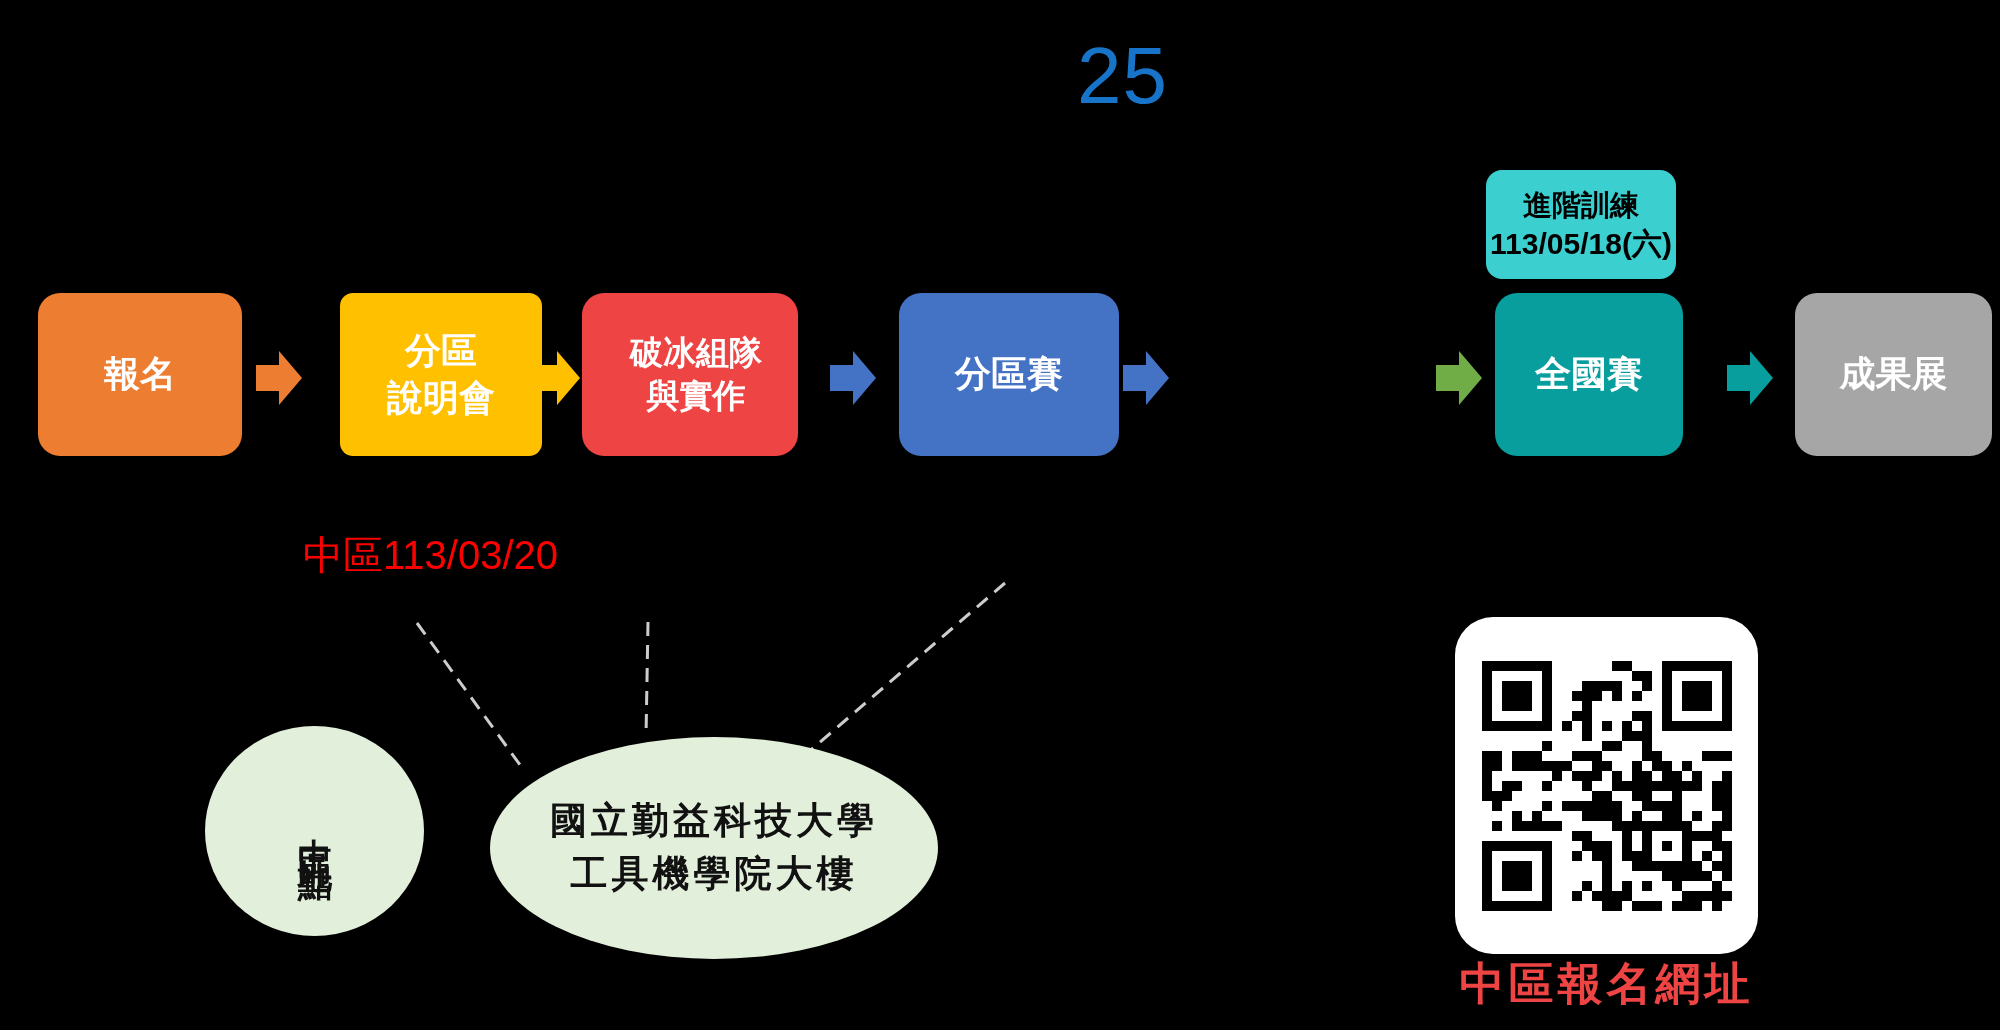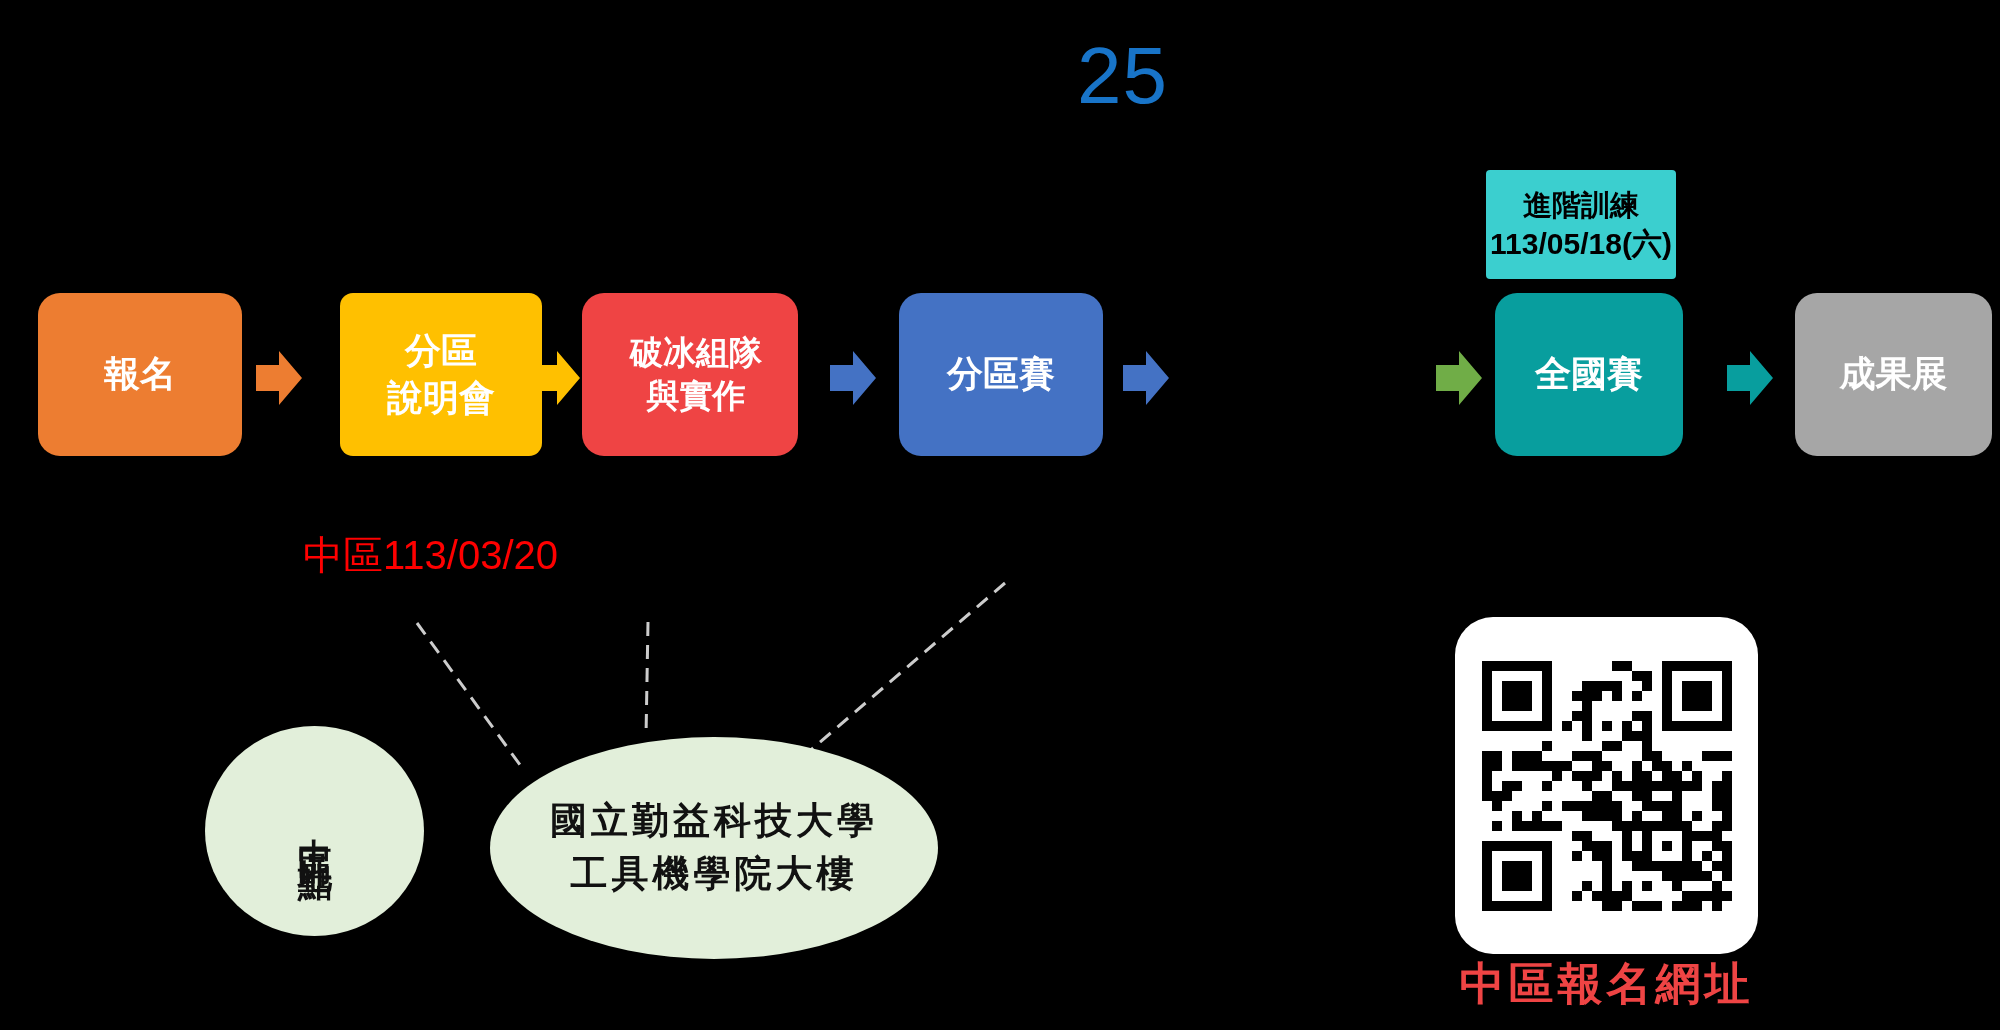--- a/index.html
+++ b/index.html
@@ -16,21 +16,21 @@
     position:absolute;top:293px;height:163px;border-radius:22px;
     display:flex;align-items:center;justify-content:center;text-align:center;
     color:#fff;font-weight:bold;font-size:36px;line-height:1.28;white-space:pre-line;
   }
   .flow-box.small-text{font-size:33px;}
   .flow-arrow{
     position:absolute;top:351px;width:46px;height:54px;
     clip-path:polygon(0% 26%, 50% 26%, 50% 0%, 100% 50%, 50% 100%, 50% 74%, 0% 74%);
   }
   .train-box{
-    position:absolute;left:1486px;top:170px;width:190px;height:109px;border-radius:4px;
+    position:absolute;left:1486px;top:170px;width:190px;height:109px;border-radius:16px;
     display:flex;flex-direction:column;align-items:center;justify-content:center;
     color:#000;font-weight:bold;text-align:center;
   }
   .train-box .l1{font-size:29px;line-height:1.35;}
   .train-box .l2{font-size:30px;line-height:1.25;}
   .date-note{
     position:absolute;left:296px;top:528px;font-size:40px;font-weight:400;
     font-family:"Liberation Sans", sans-serif;
   }
   #connector-layer{position:absolute;left:0;top:0;width:2000px;height:1030px;pointer-events:none;}
@@ -64,21 +64,21 @@
 
 <div id="stage">
 
   <div class="title" style="color: rgb(24, 116, 200);">25</div>
 
   <div class="flow-box" style="left: 38px; width: 204px; background: rgb(237, 125, 49);">報名</div>
   <div class="flow-box" style="left: 340px; width: 202px; background: rgb(255, 192, 0); border-radius: 13px;">分區
 說明會</div>
   <div class="flow-box small-text" style="left: 582px; width: 204px; background: #ef4444; padding-left: 12px;">破冰組隊
 與實作</div>
-  <div class="flow-box" style="left: 899px; width: 204px; background: rgb(68, 114, 196);">分區賽</div>
+  <div class="flow-box" style="left: 899px; width: 220px; background: rgb(68, 114, 196);">分區賽</div>
   <div class="flow-box" style="left: 1495px; width: 188px; background: rgb(8, 158, 158);">全國賽</div>
   <div class="flow-box" style="left: 1795px; width: 197px; background: rgb(166, 166, 166);">成果展</div>
 
   <div class="flow-arrow" style="left: 256px; background: rgb(237, 125, 49);"></div>
   <div class="flow-arrow" style="left: 534px; background: rgb(255, 192, 0);"></div>
   <div class="flow-arrow" style="left: 830px; background: rgb(68, 114, 196);"></div>
   <div class="flow-arrow" style="left: 1123px; background: rgb(68, 114, 196);"></div>
   <div class="flow-arrow" style="left: 1436px; background: rgb(112, 173, 71);"></div>
   <div class="flow-arrow" style="left: 1727px; background: rgb(8, 158, 158);"></div>
 

